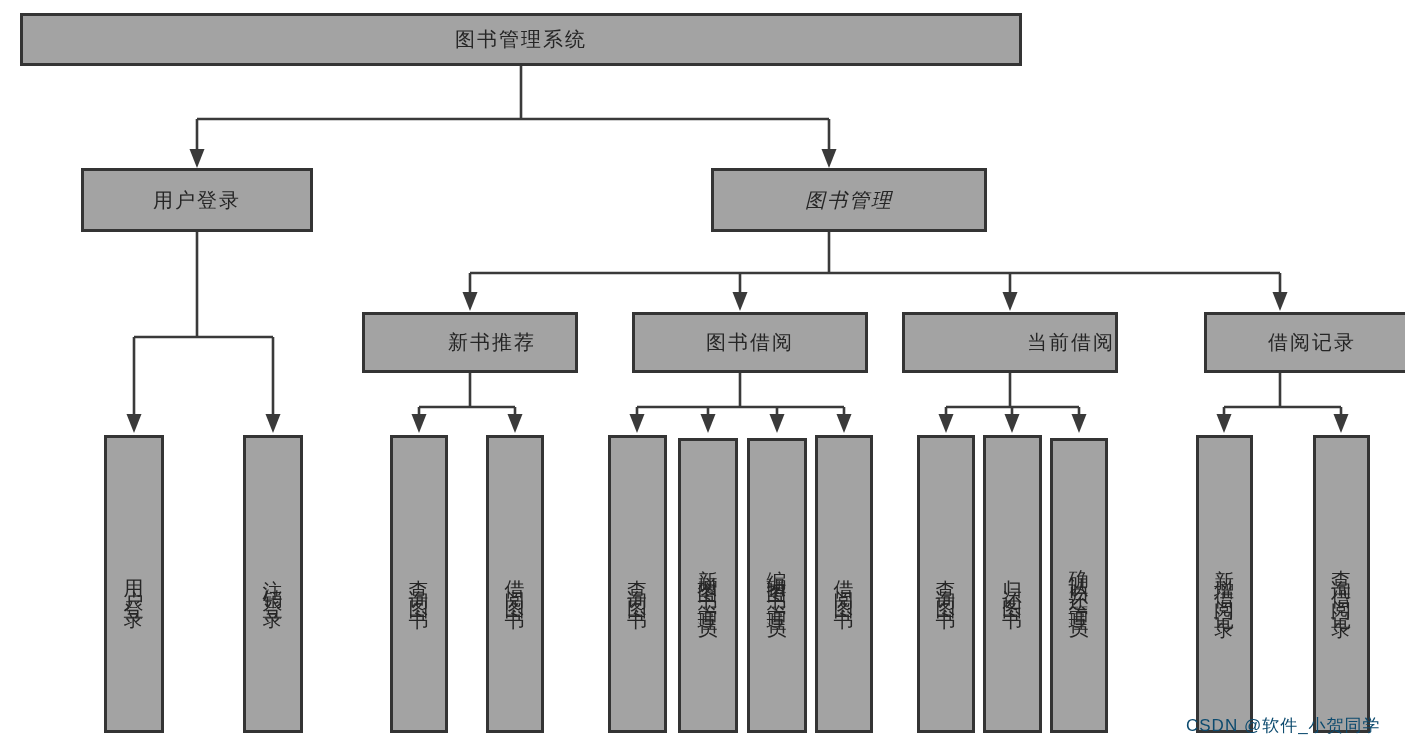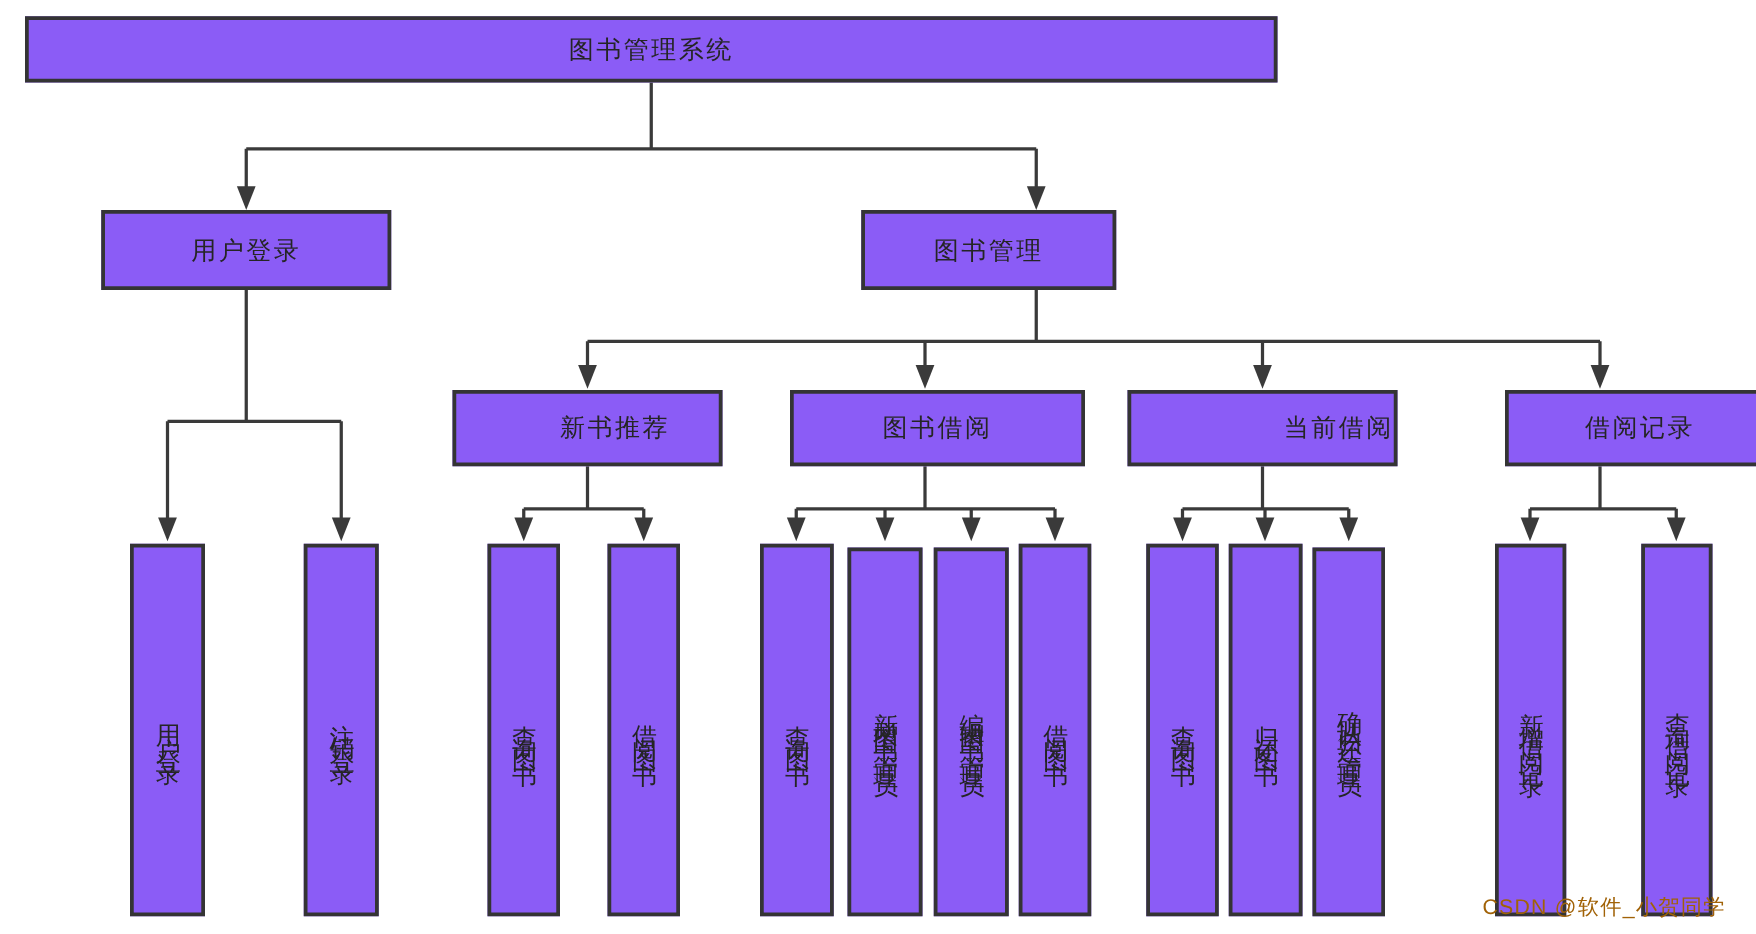--- a/index.html
+++ b/index.html
@@ -13,21 +13,21 @@
   }
   .connectors {
     position: absolute;
     left: 0; top: 0;
     width: 1405px; height: 747px;
   }
   .node {
     position: absolute;
     box-sizing: border-box;
     border: 3px solid #343434;
-    background: #8b5cf6;
+    background: #a3a3a3;
     display: flex;
     align-items: center;
     justify-content: center;
     color: #252525;
   }
   .node .label {
     font-size: 20px;
     letter-spacing: 2px;
     white-space: nowrap;
   }
@@ -35,21 +35,21 @@
     writing-mode: vertical-rl;
     letter-spacing: 10px;
     white-space: normal;
     line-height: 1;
   }
   .watermark {
     position: absolute;
     left: 1186px;
     top: 714px;
     font-size: 17px;
-    color: #a16207;
+    color: #0c4a6e;
     letter-spacing: 1px;
     white-space: nowrap;
   }
 </style>
 </head>
 <body>
 
 <div class="stage">
 
   <svg class="connectors" viewBox="0 0 1405 747" xmlns="http://www.w3.org/2000/svg">
@@ -130,21 +130,21 @@
     </g>
   </svg>
 
   <div class="node" style="left:20px; top:13px; width:1002px; height:53px;">
     <span class="label">图书管理系统</span>
   </div>
 
   <div class="node" style="left:81px; top:168px; width:232px; height:64px;">
     <span class="label">用户登录</span>
   </div>
-  <div class="node" style="left:689px; top:168px; width:204px; height:64px;">
+  <div class="node" style="left:711px; top:168px; width:276px; height:64px;font-style:italic;">
     <span class="label">图书管理</span>
   </div>
 
   <div class="node" style="left:362px; top:312px; width:216px; height:61px;padding-left:44px;">
     <span class="label">新书推荐</span>
   </div>
   <div class="node" style="left:632px; top:312px; width:236px; height:61px;">
     <span class="label">图书借阅</span>
   </div>
   <div class="node" style="left:902px; top:312px; width:216px; height:61px;justify-content:flex-end;">

